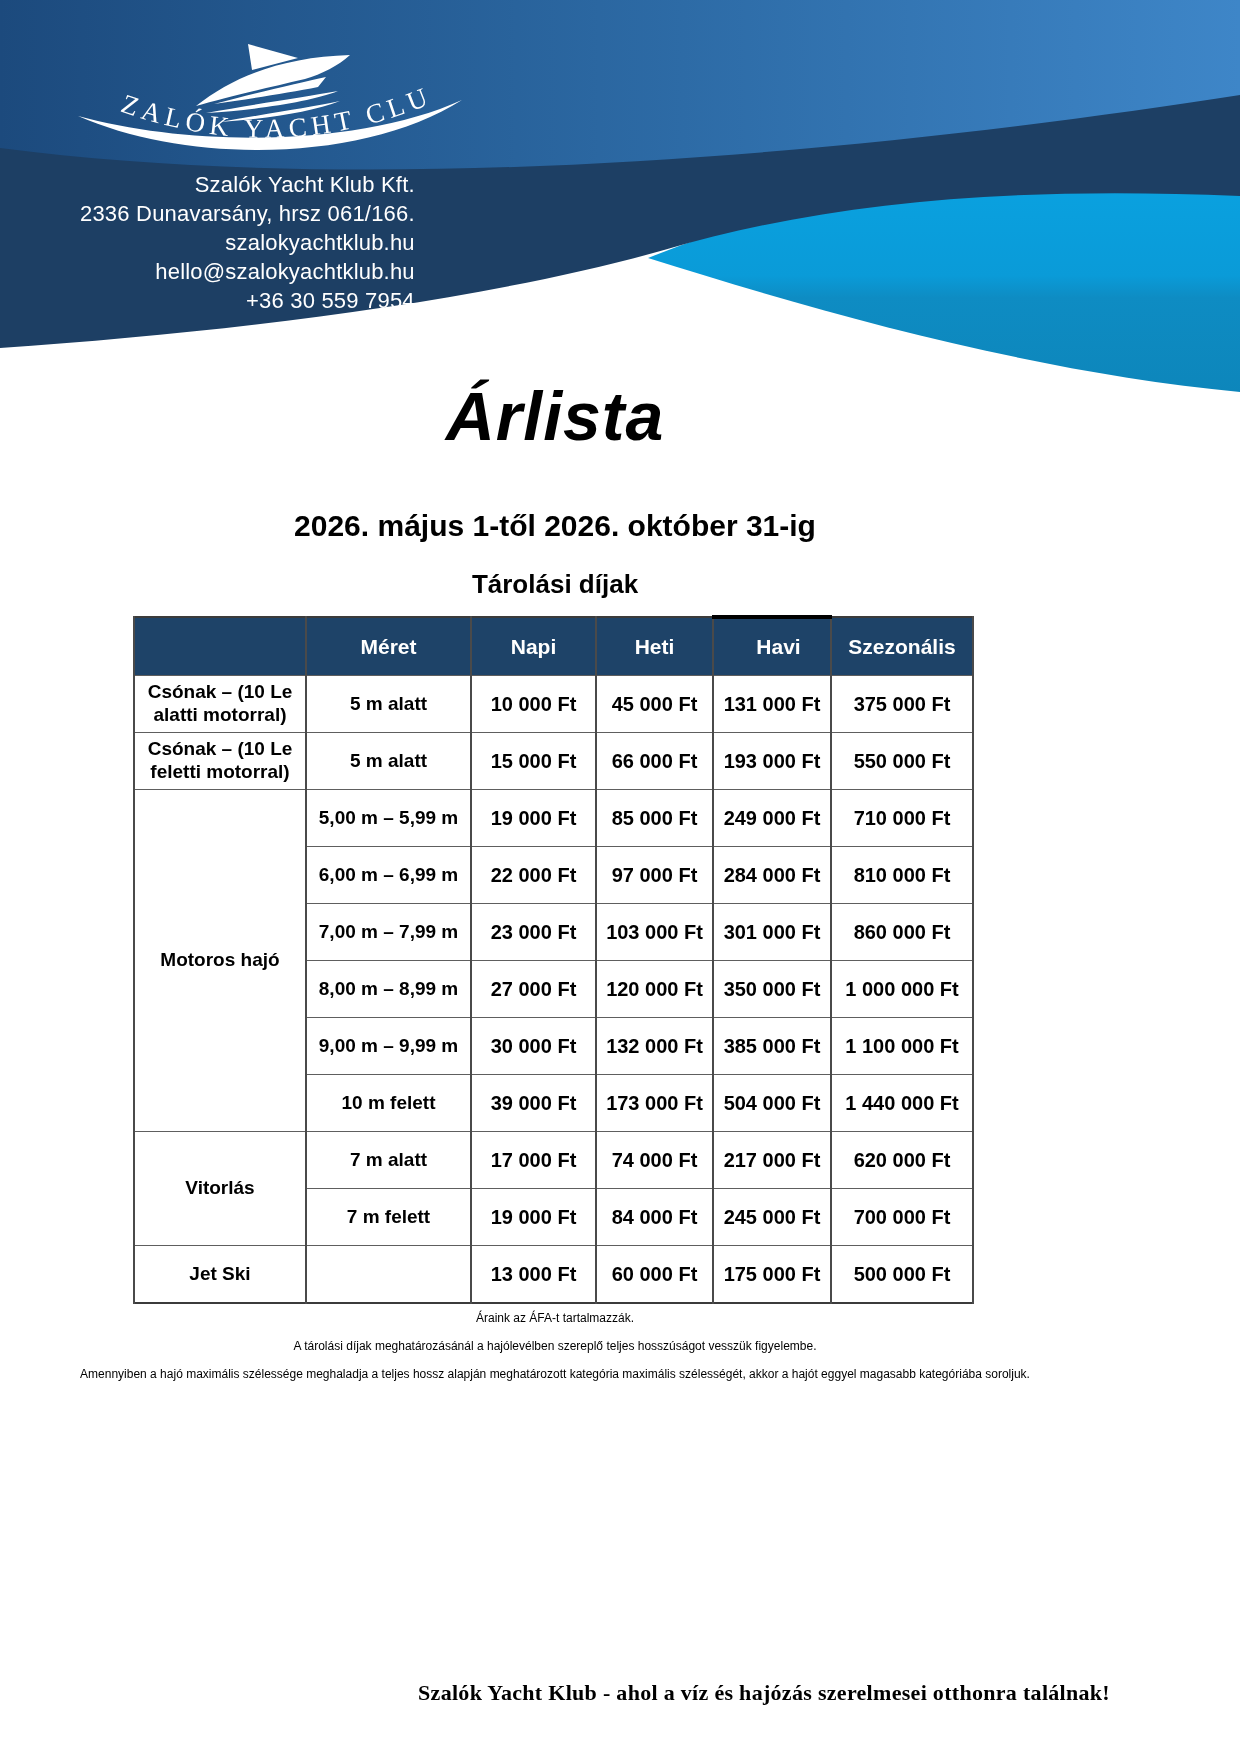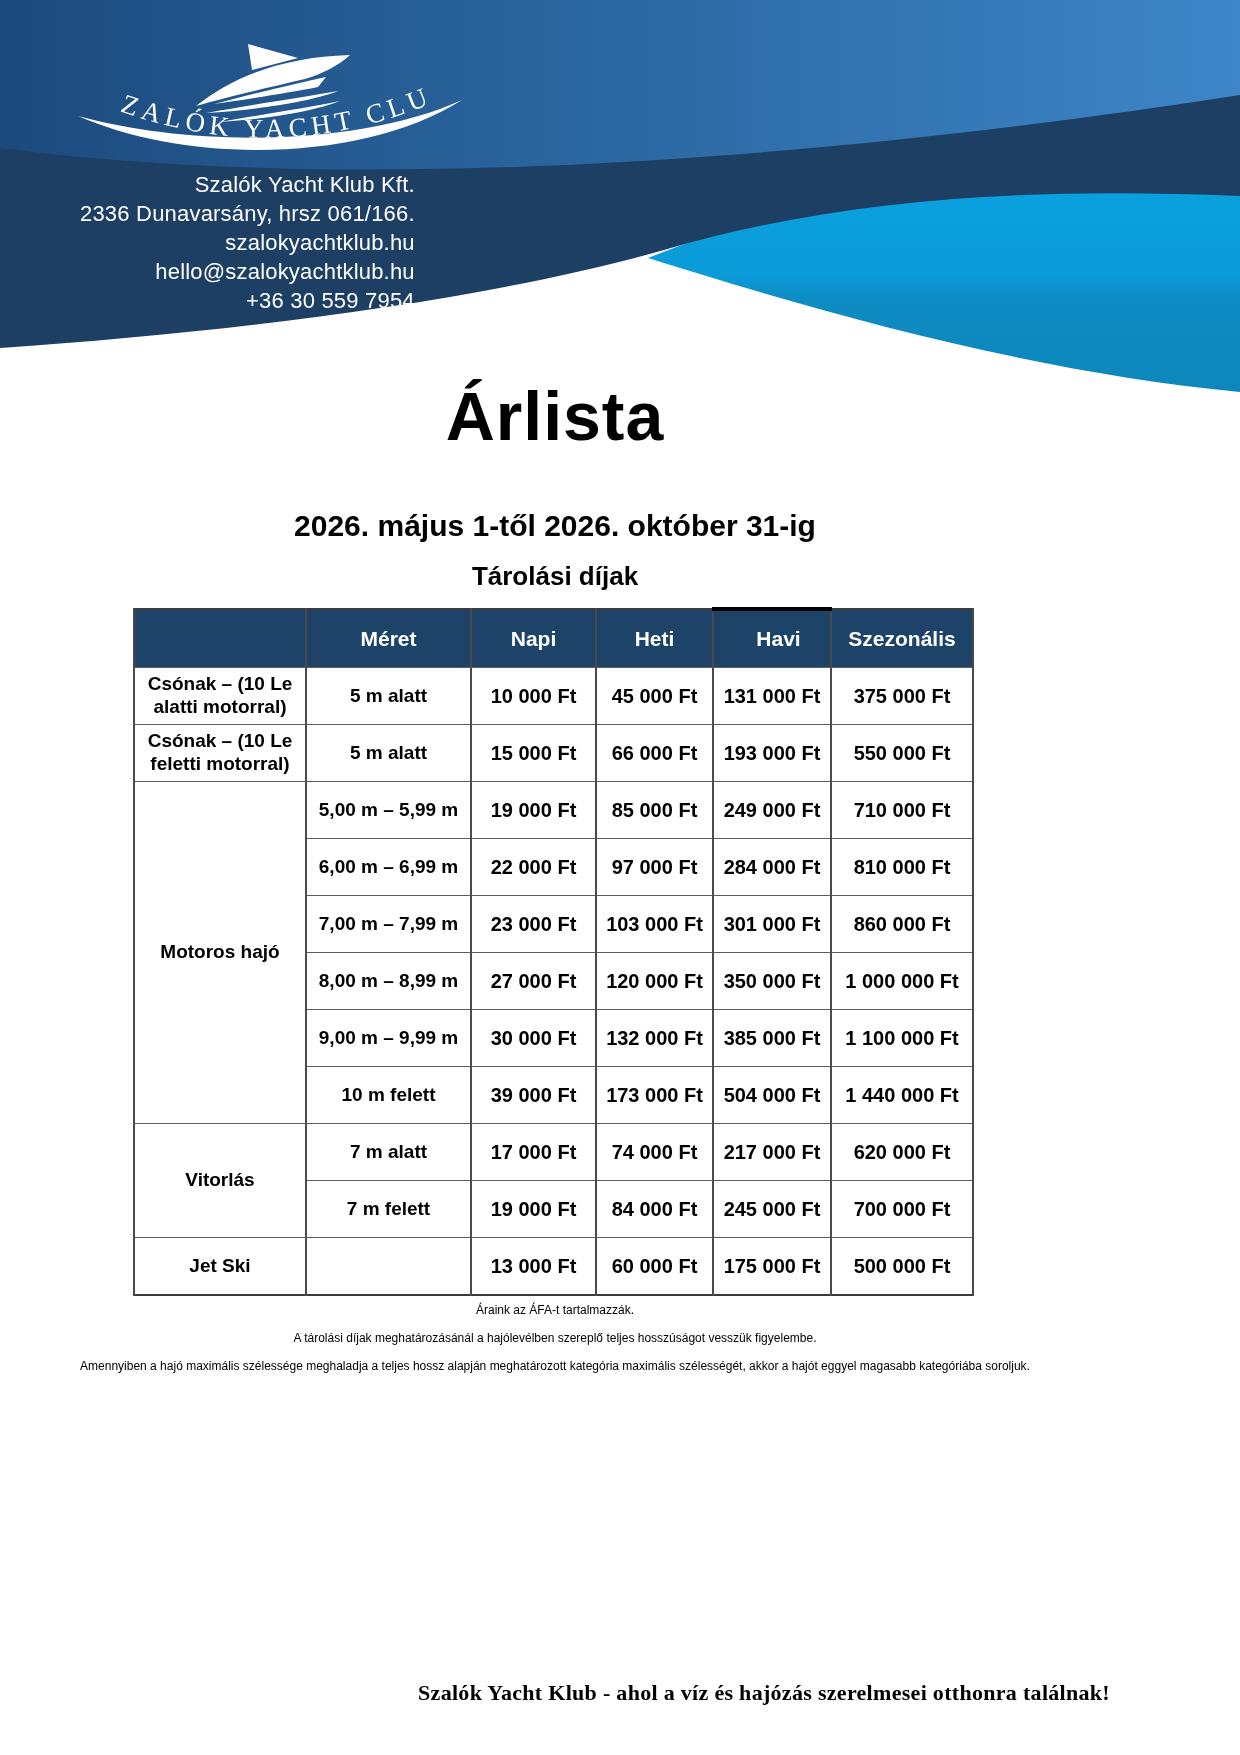--- a/index.html
+++ b/index.html
@@ -20,27 +20,28 @@
   }
   .contact div { white-space:nowrap; }
   .content {
     position:absolute; top:352px; left:0;
     width:1110px; text-align:center;
   }
   .doc-title {
     margin:26px 0 8px 0;
     font-size:68px; line-height:76px; font-weight:bold;
     letter-spacing:1px;
+    font-style:italic;
   }
   .doc-subtitle {
     margin-top:55px;
     font-size:30px; line-height:34px; font-weight:bold;
   }
   .section-heading {
-    margin-top:18px;
+    margin-top:26px;
     font-size:26px; line-height:30px; font-weight:bold;
   }
   table.prices {
     border-collapse:collapse;
     margin:16px 8px 0 133px;
     width:839px;
     table-layout:fixed;
     border:2px solid #3b3b3b;
     font-weight:bold;
   }

